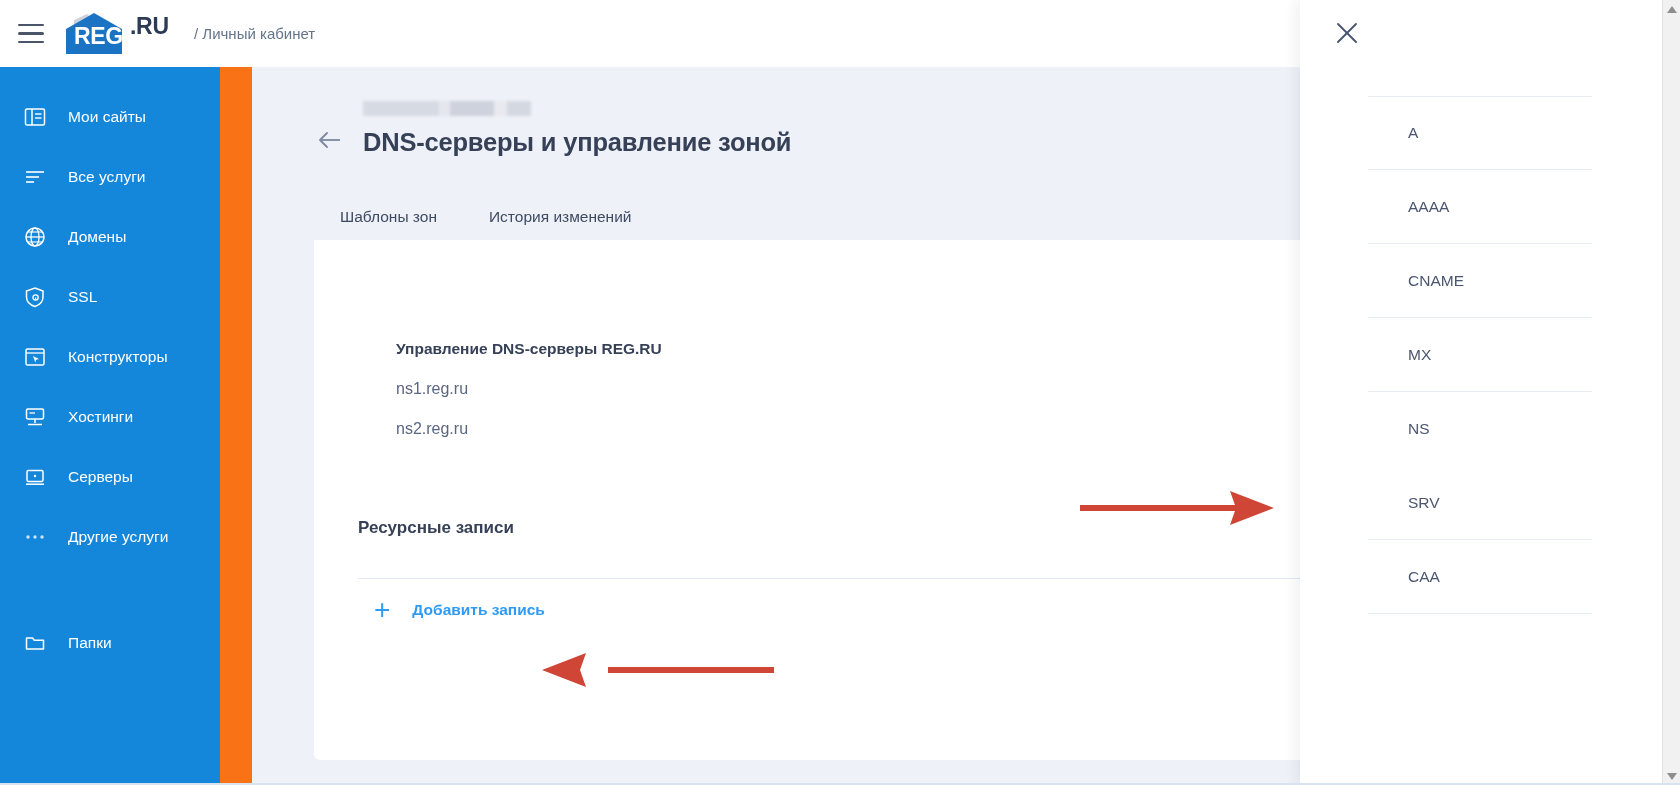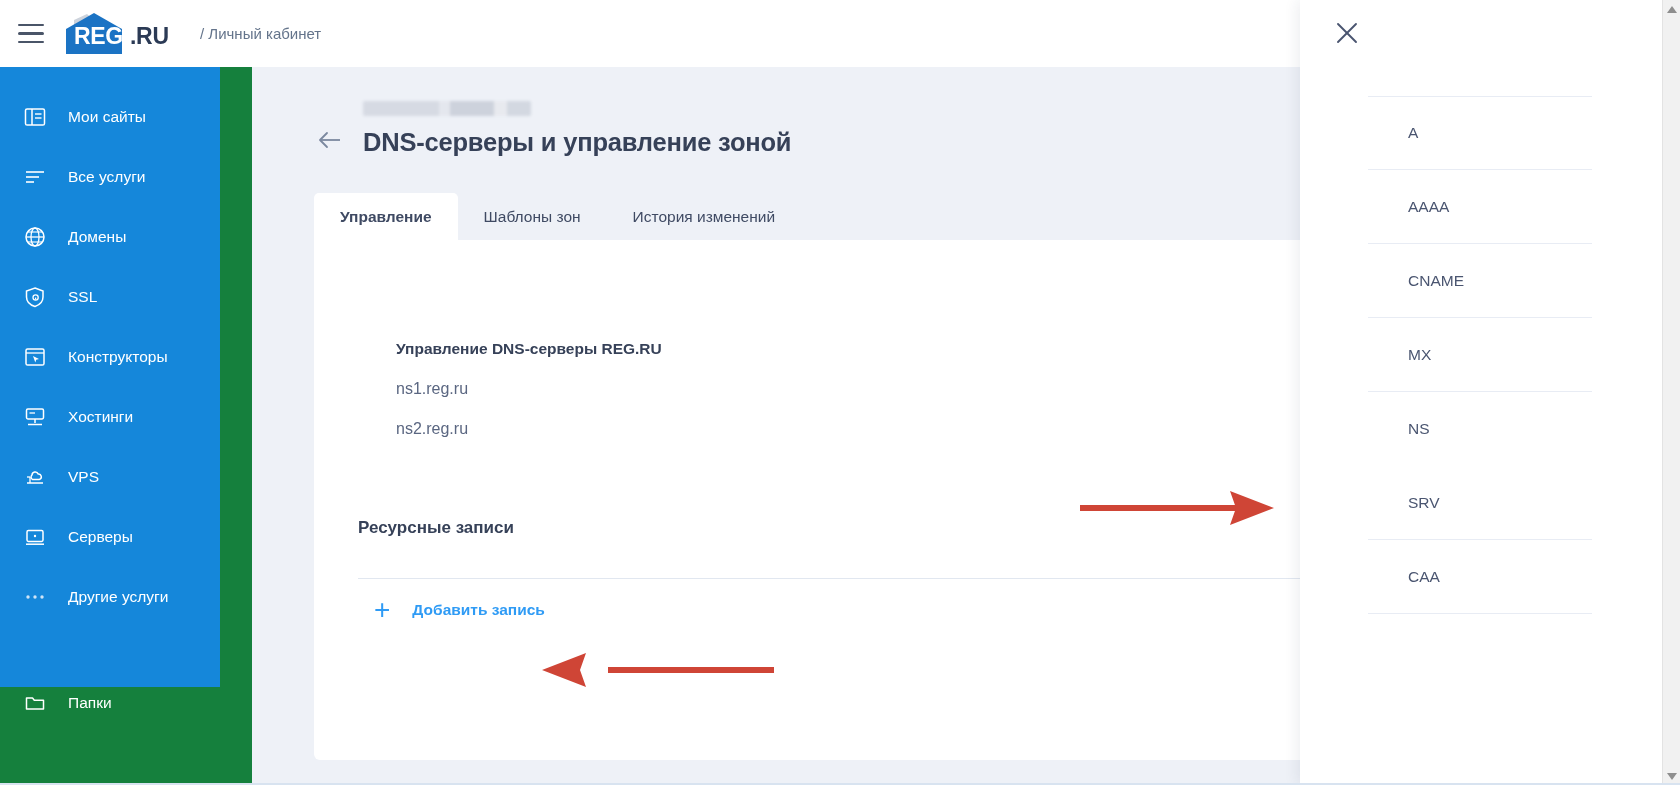--- a/index.html
+++ b/index.html
@@ -6,21 +6,21 @@
   * { box-sizing: border-box; margin: 0; padding: 0; }
   html, body {
     width: 1680px; height: 785px;
     overflow: hidden;
     font-family: "Liberation Sans", "DejaVu Sans", sans-serif;
     background: #ffffff;
   }
   #root {
     position: relative;
     width: 1680px; height: 785px;
-    background: #15803d;
+    background: #f97316;
     overflow: hidden;
   }
 
   
   .topbar {
     position: absolute; top: 0; left: 0;
     width: 1680px; height: 67px;
     background: #ffffff;
     display: flex; align-items: center;
     z-index: 5;
@@ -43,28 +43,28 @@
     position: absolute; left: 0; top: 0;
     width: 66px; height: 44px;
   }
   .logo-text-reg {
     position: absolute; left: 10px; top: 11px;
     font-size: 23px; font-weight: bold; color: #ffffff;
     letter-spacing: -0.3px;
     font-family: "Liberation Sans", sans-serif;
   }
   .logo-text-ru {
-    position: absolute; left: 66px; top: 11px;
+    position: absolute; left: 66px; top: 1px;
     font-size: 23px; font-weight: bold; color: #2b3a55;
     letter-spacing: -0.3px;
     font-family: "Liberation Sans", sans-serif;
   }
   .logo-sub {
     font-size: 15px; color: #64748b;
-    margin-left: 6px; white-space: nowrap;
+    white-space: nowrap;
   }
 
   .topbar-right {
     margin-left: auto; display: flex; align-items: center;
     padding-right: 10px;
   }
   .btn-order {
     height: 41px;
     background: #2f9bf5;
     border-radius: 21px;
@@ -85,21 +85,21 @@
     display: flex; align-items: center;
     padding: 0 18px 0 16px;
     cursor: pointer;
   }
   .coins-icon { width: 22px; height: 22px; margin-right: 10px; }
   .balance-amount { font-size: 15px; font-weight: bold; color: #3c4a63; white-space: nowrap; }
 
   
   .sidebar {
     position: absolute; top: 67px; left: 0;
-    width: 220px; height: 620px;
+    width: 220px; height: 718px;
     background: #1587da;
     padding-top: 20px;
     z-index: 3;
   }
   .side-item {
     height: 60px;
     display: flex; align-items: center;
     padding-left: 22px;
     color: #ffffff;
     cursor: pointer;
@@ -364,32 +364,20 @@
         <svg width="22" height="22" viewBox="0 0 22 22">
             <rect x="2.5" y="3" width="17" height="10" rx="1.4" fill="none" stroke="#fff" stroke-width="1.5"></rect>
             <line x1="11" y1="13" x2="11" y2="17" stroke="#fff" stroke-width="1.5"></line>
             <line x1="4" y1="18.5" x2="18" y2="18.5" stroke="#fff" stroke-width="1.5"></line>
             <line x1="5.5" y1="7" x2="11" y2="7" stroke="#fff" stroke-width="1.3"></line>
           </svg>
       </span>
       <span class="side-label">Хостинги</span>
     </div>
 
-    <div class="side-item">
-      <span class="side-icon">
-        <svg width="22" height="22" viewBox="0 0 22 22">
-            <path d="M8 9 a3.2 3.2 0 0 1 6.2-1 a2.8 2.8 0 0 1 1.3 5.4 H8.4 A2.7 2.7 0 0 1 8 9 Z" fill="none" stroke="#fff" stroke-width="1.5"></path>
-            <line x1="3" y1="17" x2="19" y2="17" stroke="#fff" stroke-width="1.5"></line>
-            <line x1="6" y1="14" x2="6" y2="17" stroke="#fff" stroke-width="1.3"></line>
-            <line x1="3" y1="11" x2="6" y2="11" stroke="#fff" stroke-width="1.3"></line>
-            <line x1="6" y1="11" x2="6" y2="14" stroke="#fff" stroke-width="1.3"></line>
-          </svg>
-      </span>
-      <span class="side-label">VPS</span>
-    </div>
 
     <div class="side-item">
       <span class="side-icon">
         <svg width="22" height="22" viewBox="0 0 22 22">
             <rect x="3" y="4.5" width="16" height="11" rx="1.4" fill="none" stroke="#fff" stroke-width="1.5"></rect>
             <circle cx="11" cy="10" r="1.2" fill="#fff"></circle>
             <line x1="2" y1="18.2" x2="20" y2="18.2" stroke="#fff" stroke-width="1.5"></line>
           </svg>
       </span>
       <span class="side-label">Серверы</span>
@@ -425,23 +413,20 @@
         <line x1="3" y1="13" x2="23" y2="13" stroke="#7b889f" stroke-width="1.8"></line>
         <polyline points="10,6 3,13 10,20" fill="none" stroke="#7b889f" stroke-width="1.8" stroke-linecap="round" stroke-linejoin="round"></polyline>
       </svg>
       <div>
         <div class="redacted"></div>
         <h1 class="page-title">DNS-серверы и управление зоной</h1>
       </div>
     </div>
 
     <div class="tabs">
-      <div class="tab active">
-        <span>Управление</span>
-      </div>
       <div class="tab">
         <span>Шаблоны зон</span>
       </div>
       <div class="tab">
         <span>История изменений</span>
       </div>
     </div>
 
     <div class="card">
 

